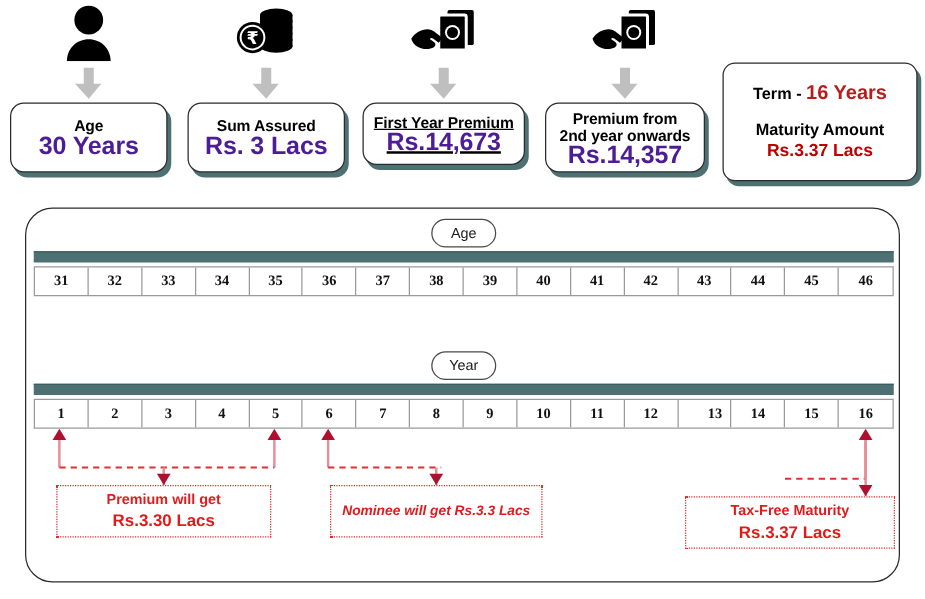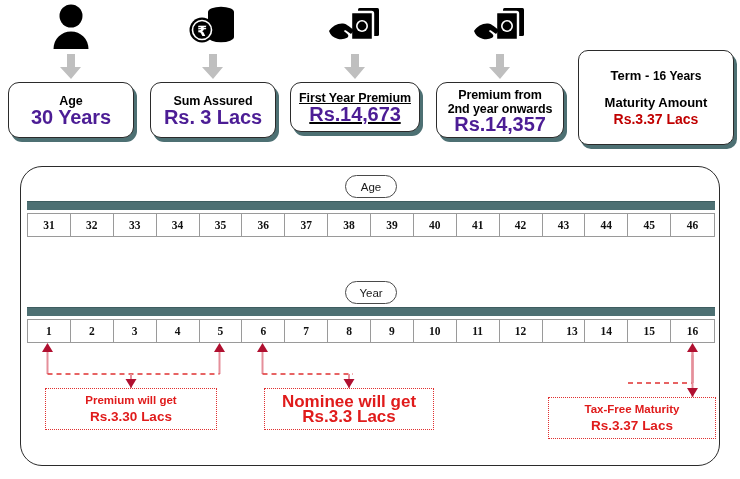--- a/index.html
+++ b/index.html
@@ -49,21 +49,21 @@
     line-height:17px; letter-spacing:-0.1px;text-align:center;
   }
   .info-card .lbl.two-line{ line-height:14px; }
 
   
   #card-term{
     top:50px; height:95px; border-radius:10px;
     justify-content:center; gap:11px;
   }
   #card-term .row1{ font-size:13px; font-weight:bold; color:#000; }
-  #card-term .row1 .red{ color:#000000; font-size:12px; }
+  #card-term .row1 .red{ color:#b91c1c; font-size:16px; }
   #card-term .row2{ font-size:13px; font-weight:bold; color:#000; line-height:17px;}
   #card-term .row2 .red{ color:#c00000; font-size:14px; display:block; }
 
   
   #timeline-panel{
     position:absolute; left:20px; top:166px;
     width:700px; height:300px;
     box-sizing:border-box;
     border:1.4px solid #2b2b2b;
     border-radius:22px;
@@ -108,21 +108,21 @@
     position:absolute;
     box-sizing:border-box;
     border:1.4px dotted #e03030;
     background:#ffffff;
     display:flex; flex-direction:column;
     align-items:center; justify-content:center;
     text-align:center;
   }
   .note-box .l1{ font-size:11.5px; font-weight:bold; color:#e01b1b; line-height:15px; }
   .note-box .l2{ font-size:13.5px; font-weight:bold; color:#e01b1b; line-height:17px; }
-  .note-box.small .l1{ font-size:17px; }
+  .note-box.small .l1{ font-size:11px;font-style:italic; }
 
   #connectors{ position:absolute; left:0; top:0; width:740px; height:479px; pointer-events:none; }
 </style>
 </head>
 <body>
 
 <div id="top-strip">
 
   <div class="top-col" id="col-age" style="left: 8px; width: 126px;">
     <div class="icon-wrap">

